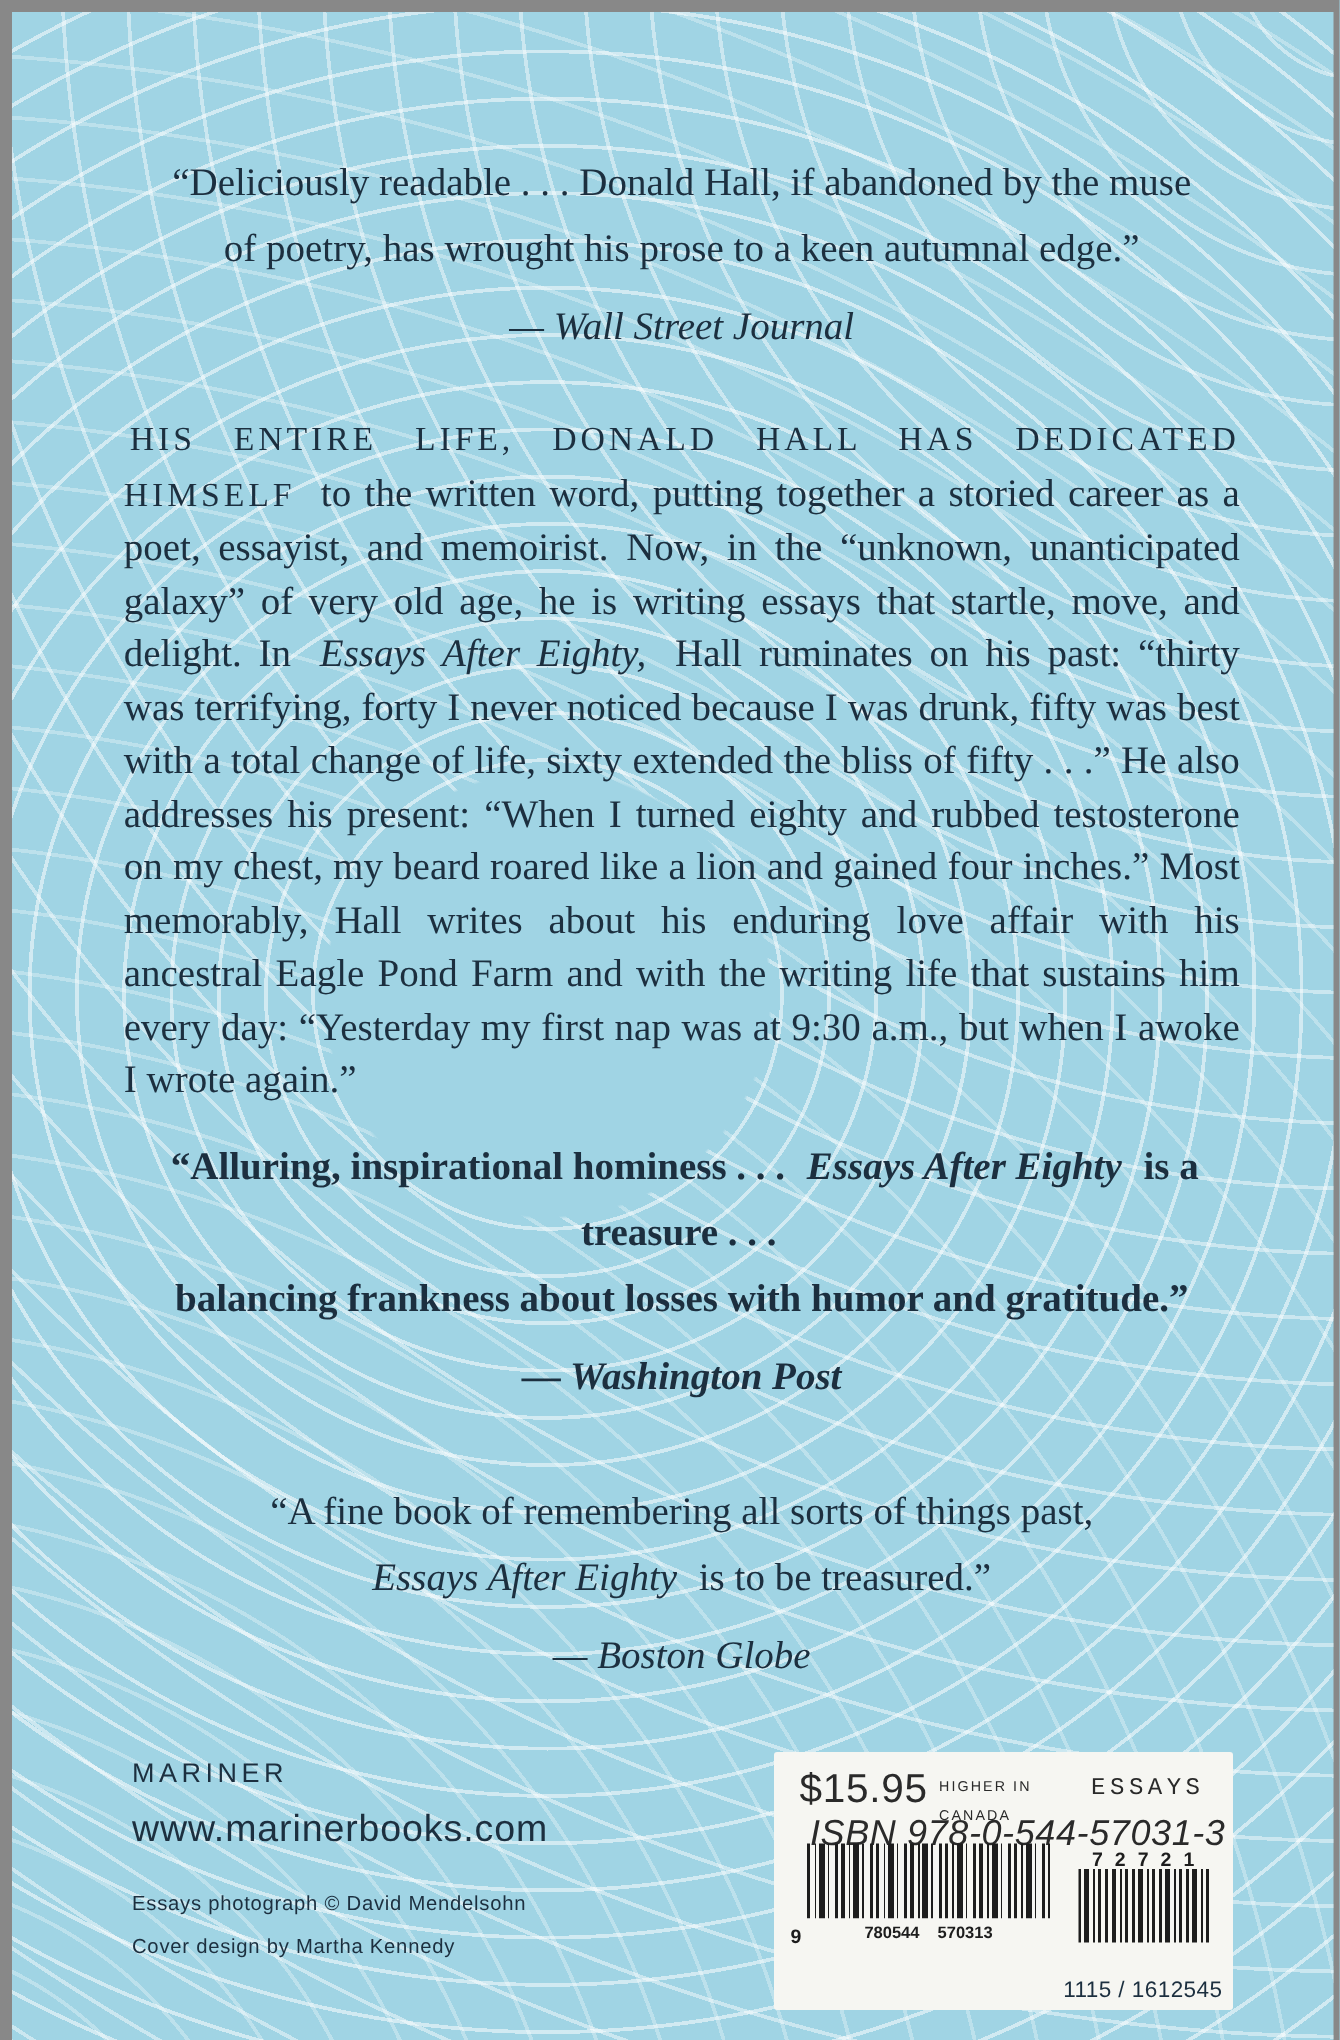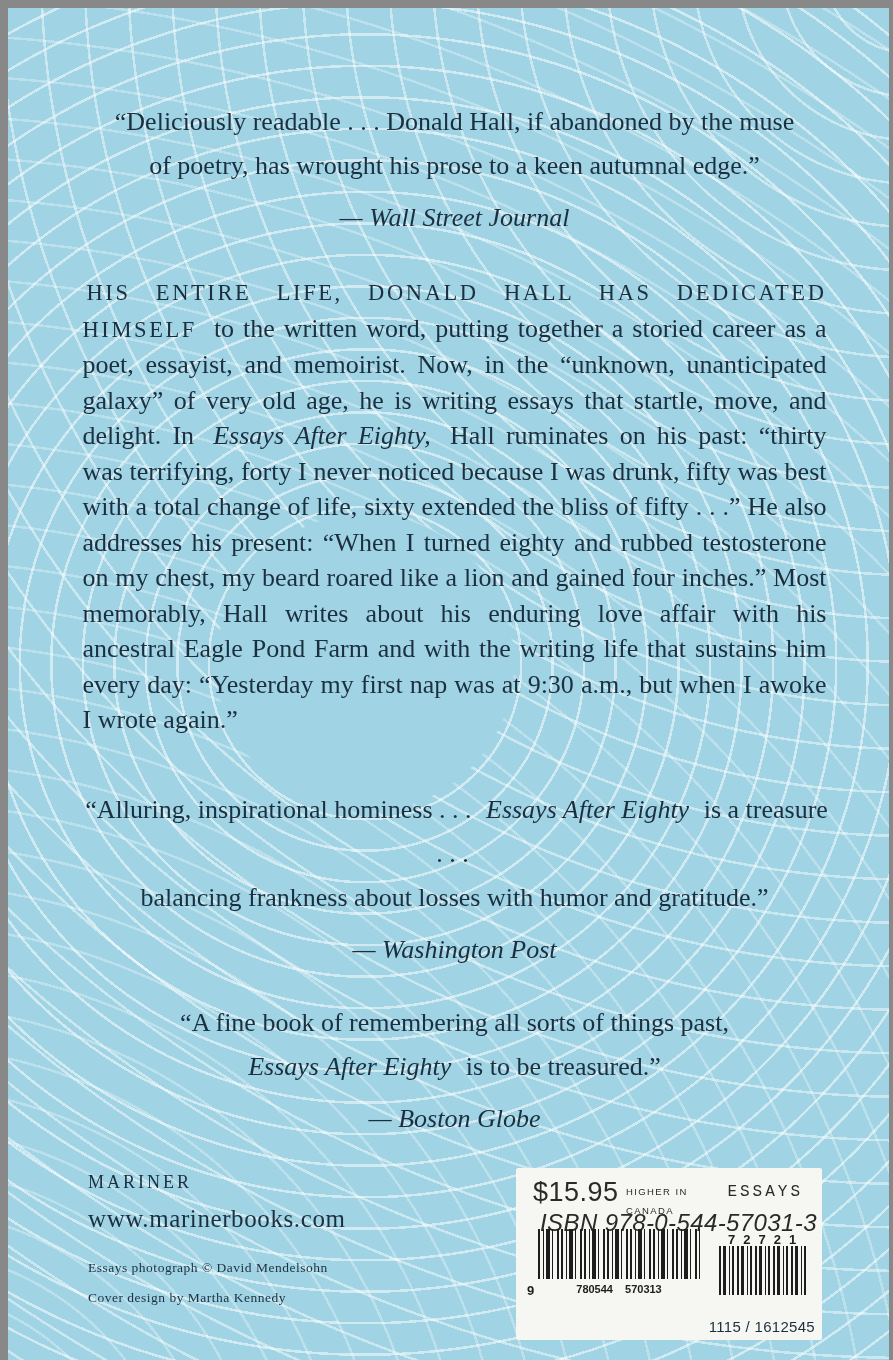--- a/index.html
+++ b/index.html
@@ -30,42 +30,42 @@
   .quote-block{ text-align:center; font-size:26px; line-height:44px; padding:0 60px; }
   .quote-attr{ font-style:italic; }
 
   .description{
     margin:26px auto 0 auto;
     width:752px;
     font-size:26px;
     line-height:35.5px;
     text-align:justify;
   }
-  .quote-wp{margin-top:42px;}
-  .quote-bg{margin-top:21px;}
+  .quote-wp{margin-top:10px;font-weight:bold;}
+  .quote-bg{margin-top:38px;}
 
   .bio{
     margin:30px auto 0 auto;
     width:752px;
     font-size:26px;
     line-height:37px;
     text-align:justify;
   }
 
   .seg-italic{font-style:italic;}
   .seg-caps-serif{font-size:22.5px;letter-spacing:2.6px;}
   .seg-caps-sans{
     font-family:"Liberation Sans","DejaVu Sans",sans-serif;
     font-size:23px;letter-spacing:4.5px;
   }
 
   
   .footer-left{
     position:absolute;left:72px;top:1156px;z-index:2;
-    font-family:Liberation Serif, serif;
+    font-family:Liberation Sans, sans-serif;
   }
   .imprint{font-size:18px;letter-spacing:3px;font-weight:500;}
   .website{font-size:25px;letter-spacing:.6px;margin-top:4px;}
   .credit{font-size:13.5px;letter-spacing:.5px;margin-top:6px;}
   .credit.first{margin-top:19px;}
 
   .barcode-label{
     position:absolute;left:508px;top:1160px;z-index:2;
     width:306px;height:172px;
     background:var(--label_bg);

